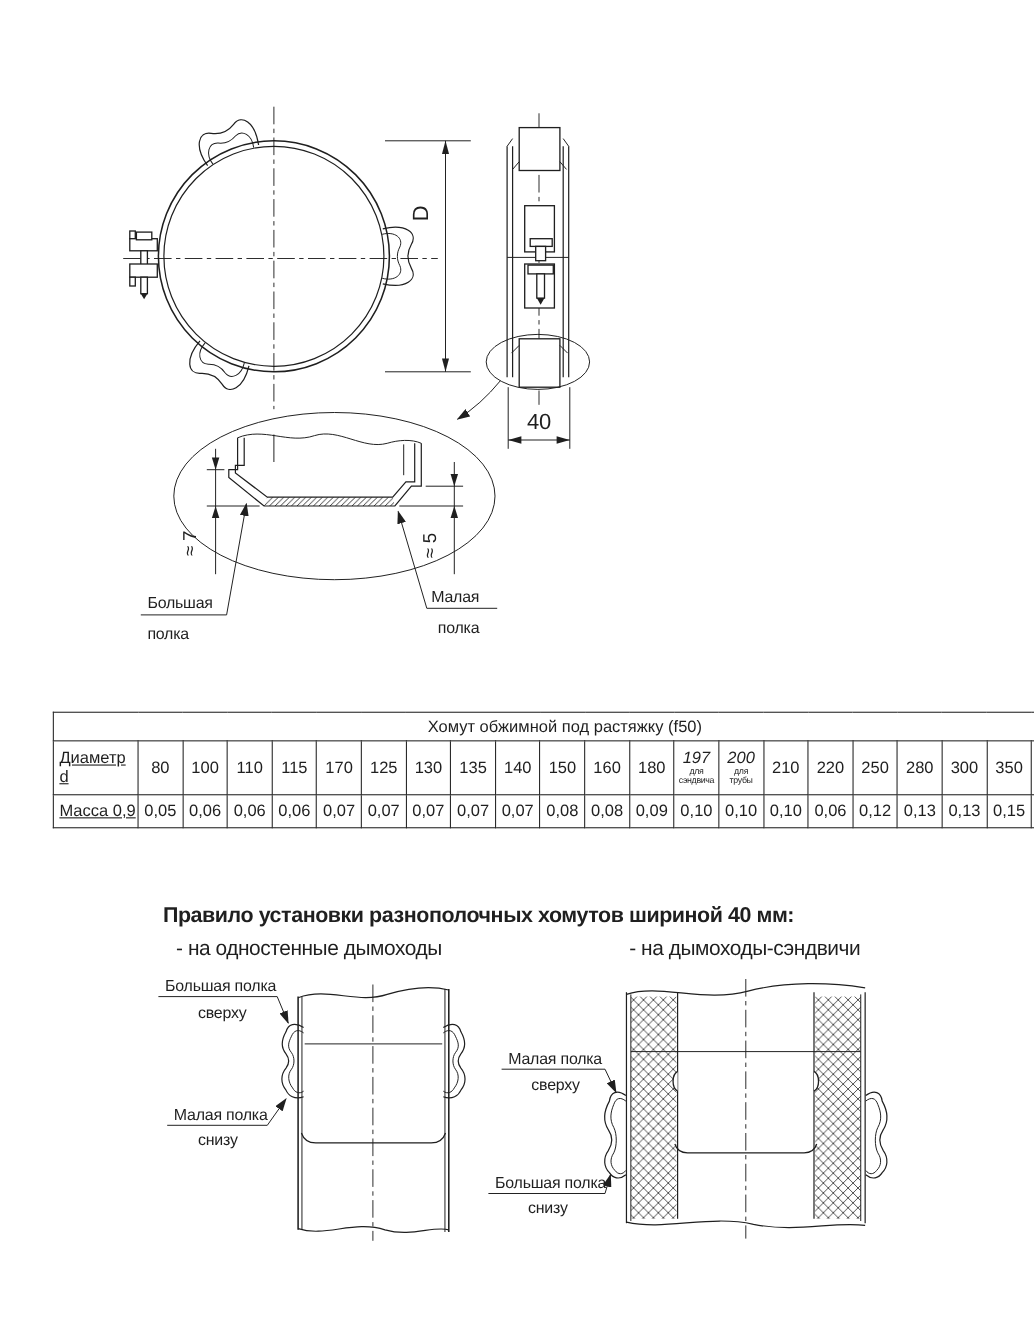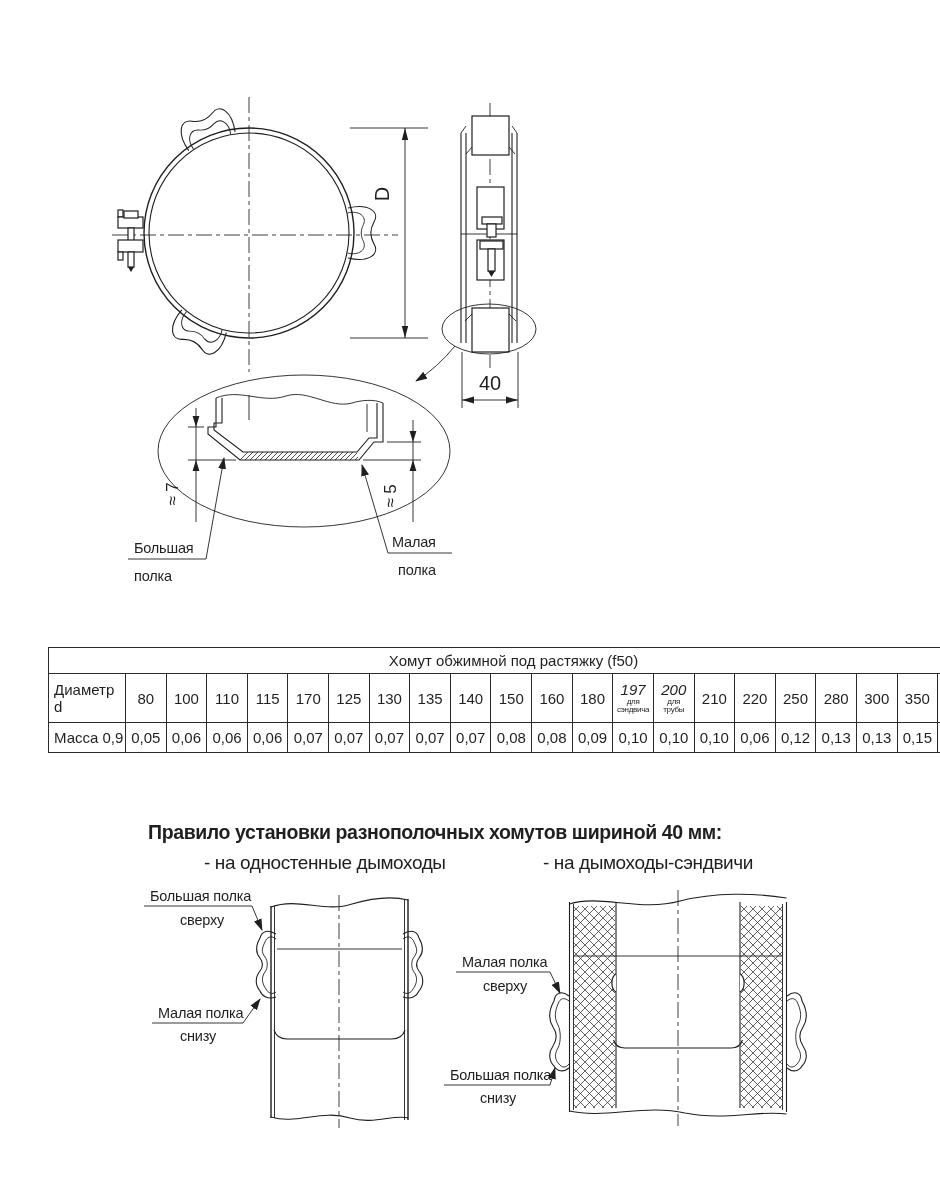--- a/index.html
+++ b/index.html
@@ -23,31 +23,31 @@
   .spec-table {
     position:absolute; left:48px; top:647px; width:931px;
     border-collapse:collapse; table-layout:fixed;
     font-size:15px; color:#1f1f1f;
   }
   .spec-table, .spec-table td, .spec-table th { border:1.5px solid #2b2b2b; }
   .spec-table th { font-weight:normal; height:25px; text-align:center; padding:0; }
   .spec-table td { text-align:center; padding:0; vertical-align:middle; overflow:hidden; }
   .row-d td { height:48px; }
   .row-m td { height:29px; }
-  .rowhead { text-align:left !important; padding-left:5px !important; }
+  .rowhead { text-align:left !important; padding-left:5px !important;text-decoration:underline; }
   .dnum  { font-size:15px; line-height:16px;font-style:italic; }
   .dnote { font-size:8px; line-height:8.5px; letter-spacing:-0.3px; }
 
   .rules-title {
     position:absolute; left:0; top:821px; width:870px; text-align:center;
     font-size:19.5px; letter-spacing:-0.4px;font-weight:bold;
   }
   .rules-sub { position:absolute; top:852px; font-size:19px; letter-spacing:-0.4px; }
-  .sub-left  { left:160px;margin-left:44px; }
-  .sub-right { left:543px; }
+  .sub-left  { left:160px; }
+  .sub-right { left:572px; }
 </style>
 </head>
 <body>
 
 <div class="page">
 
   <svg style="top:0" width="940" height="640" viewBox="0 0 940 640">
     <defs>
       <g id="lobe">
         <path class="ln-mid" d="M 99 -25 C 120 -30, 131 -21, 125 -11 C 121 -4, 121 4, 125 11 C 131 21, 120 30, 99 25"></path>

